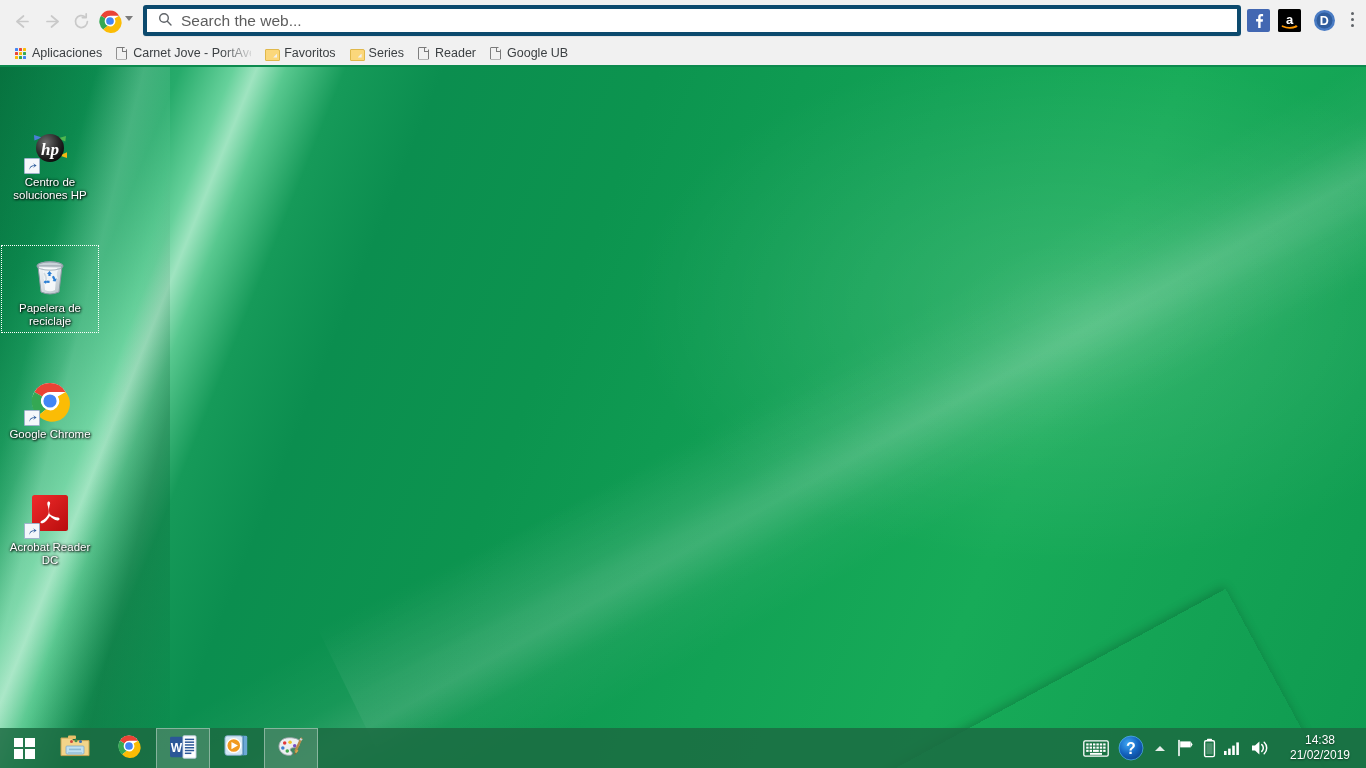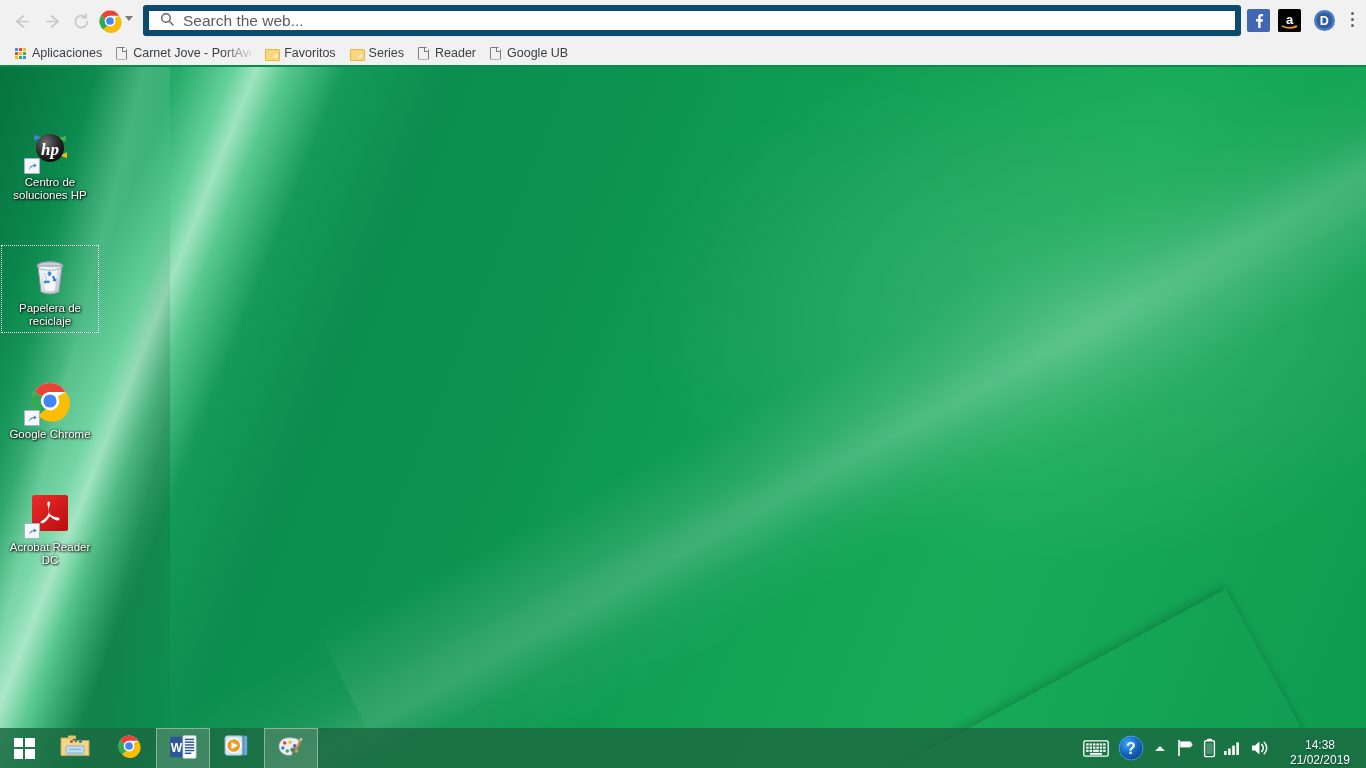--- a/index.html
+++ b/index.html
@@ -33,21 +33,21 @@
   }
   #chrome-logo-button svg{ display:block; }
   #chrome-dropdown-caret{
     position:absolute; left:125px; top:16px;
     width:0;height:0;border-left:4px solid transparent;border-right:4px solid transparent;
     border-top:5px solid #7b7b7b;
   }
 
   #search-box{
     position:absolute; left:143px; top:5px; width:1098px; height:31px;
-    background:#ffffff; border:6px solid #0c4a6e; border-radius:3px;
+    background:#ffffff; border:4px solid #0c4a6e; border-radius:3px;
     box-shadow:0 1px 1px rgba(0,0,0,.06);
     display:flex; align-items:center;
   }
   #search-icon{ margin-left:11px; margin-right:9px; flex:0 0 auto; }
   #search-input{
     border:none; outline:none; background:transparent;
     font-family:"Liberation Sans", sans-serif;
     font-size:15.5px; color:#222; width:1020px; height:26px;
   }
   #search-input::placeholder{ color:#5d5d5d; }
@@ -255,21 +255,21 @@
   .tray-icon{ height:40px; display:flex; align-items:center; justify-content:center; }
   #tray-keyboard{ width:36px; }
   #tray-help{ width:34px; }
   #tray-chevron{ width:24px; }
   #tray-flag{ width:26px; }
   #tray-battery{ width:22px; }
   #tray-network{ width:26px; }
   #tray-volume{ width:28px; }
   #clock{
     width:92px; height:40px; color:#fff; text-align:center;
-    display:flex; flex-direction:column; justify-content:flex-end;
+    display:flex; flex-direction:column; justify-content:center;
     font-size:12px; line-height:15px;
     font-family:"Liberation Sans", sans-serif;
     text-shadow:0 1px 2px rgba(0,0,0,.5);
   }
 </style>
 </head>
 <body>
 
 <div id="desktop">
   <div id="left-lip"></div>

